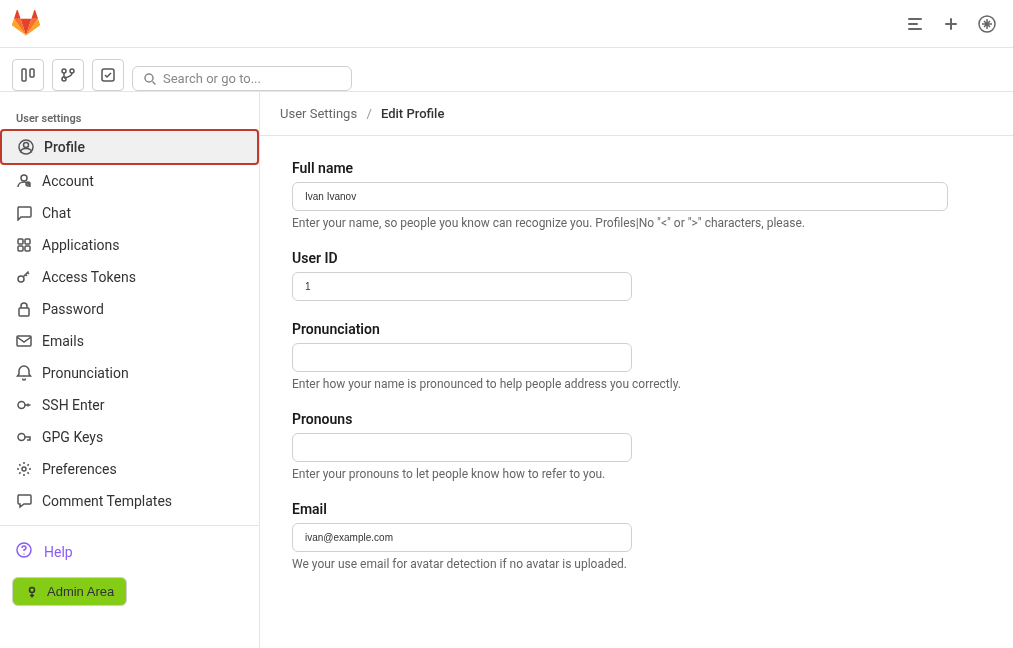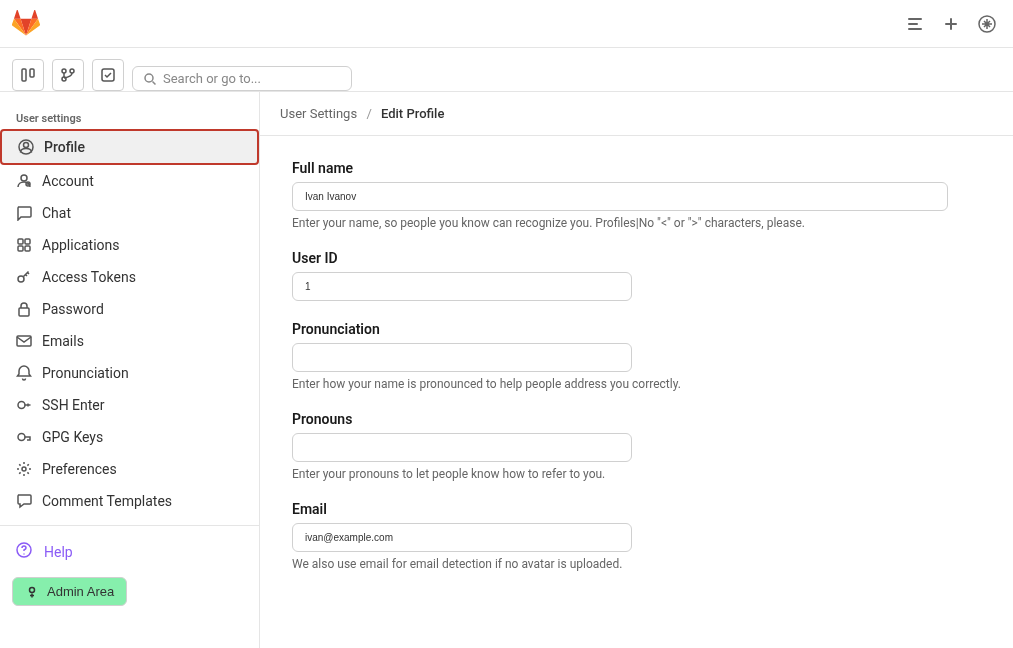--- a/index.html
+++ b/index.html
@@ -88,21 +88,21 @@
       display: flex;
       align-items: center;
       gap: 8px;
       padding: 6px 12px;
       margin: 8px 12px;
       border: 1px solid #d0d0d0;
       border-radius: 6px;
       cursor: pointer;
       font-size: 13px;
       color: #333;
-      background: #86efac;
+      background: #84cc16;
     }
     .sidebar-help {
       display: flex;
       align-items: center;
       gap: 12px;
       padding: 8px 16px;
       cursor: pointer;
       color: #8b5cf6;
       font-size: 14px;
     }
@@ -387,19 +387,19 @@
 
       <div class="form-group">
         <label class="form-label">Pronouns</label>
         <input type="text" class="form-input form-input-narrow" value="" style="">
         <div class="form-hint">Enter your pronouns to let people know how to refer to you.</div>
       </div>
 
       <div class="form-group">
         <label class="form-label">Email</label>
         <input type="email" class="form-input form-input-narrow" value="ivan@example.com" style="">
-        <div class="form-hint">We also use email for email detection if no avatar is uploaded.</div>
+        <div class="form-hint">We your use email for avatar detection if no avatar is uploaded.</div>
       </div>
 
     </div>
   </div>
 
 </div>
 
 </body></html>

